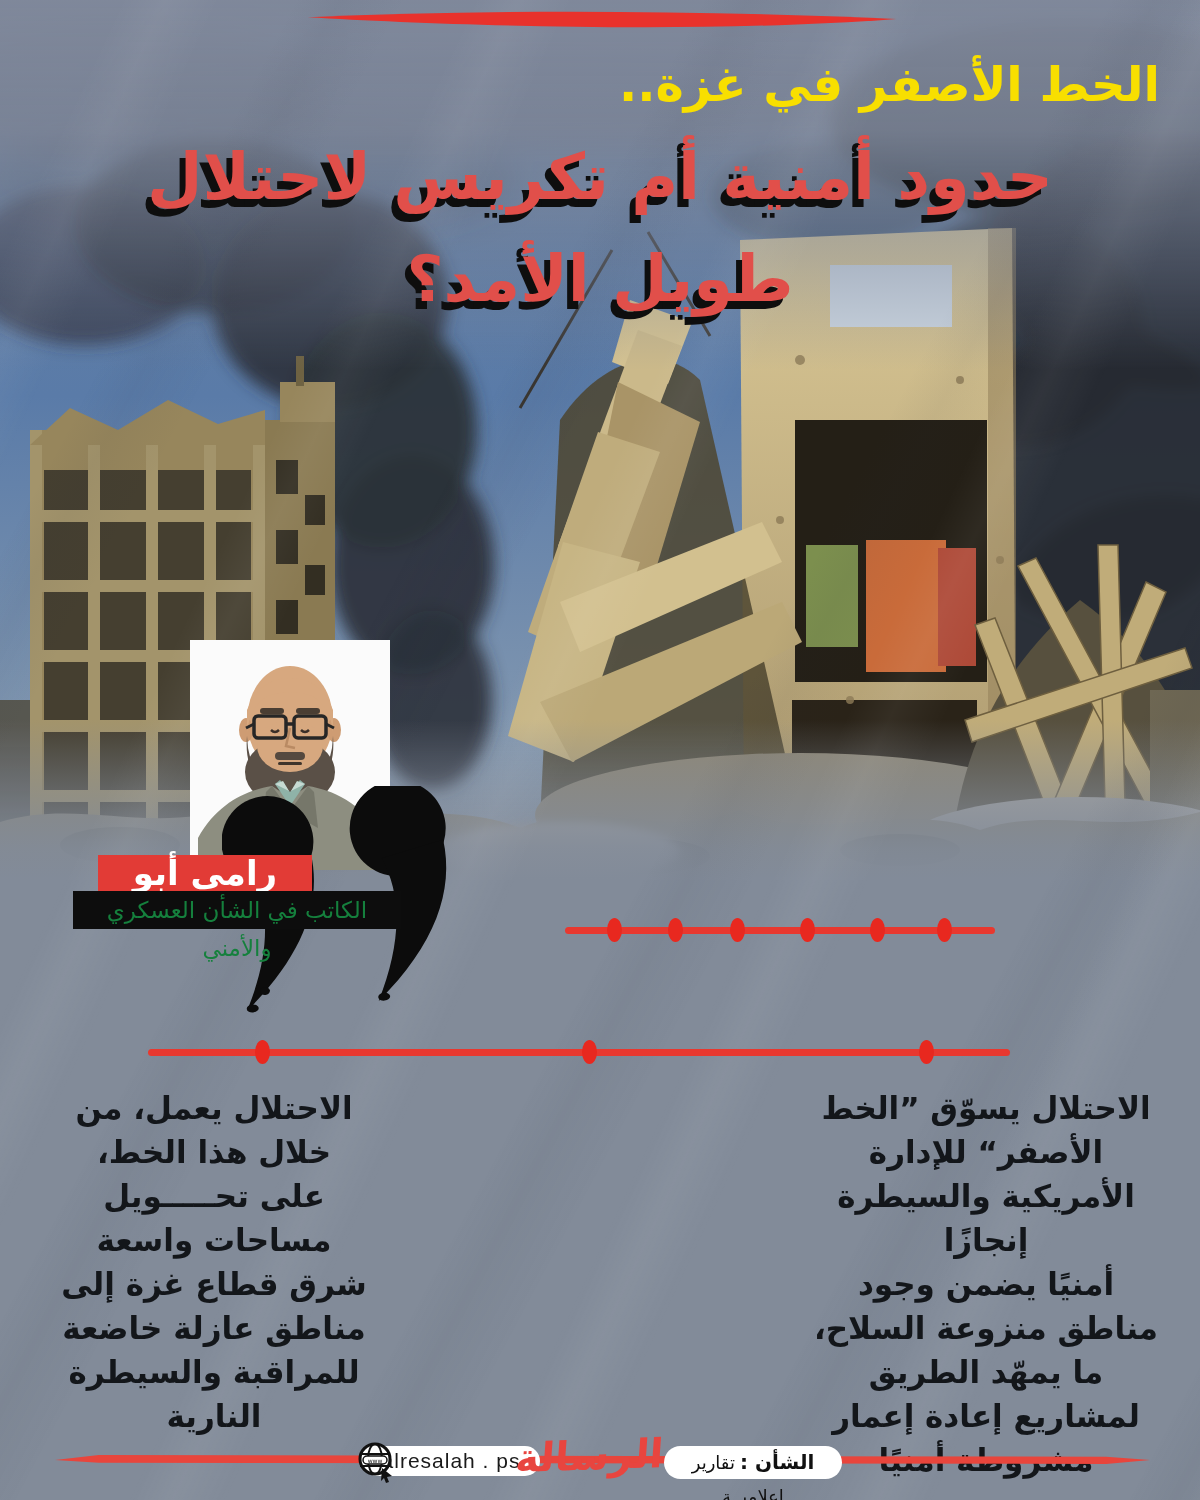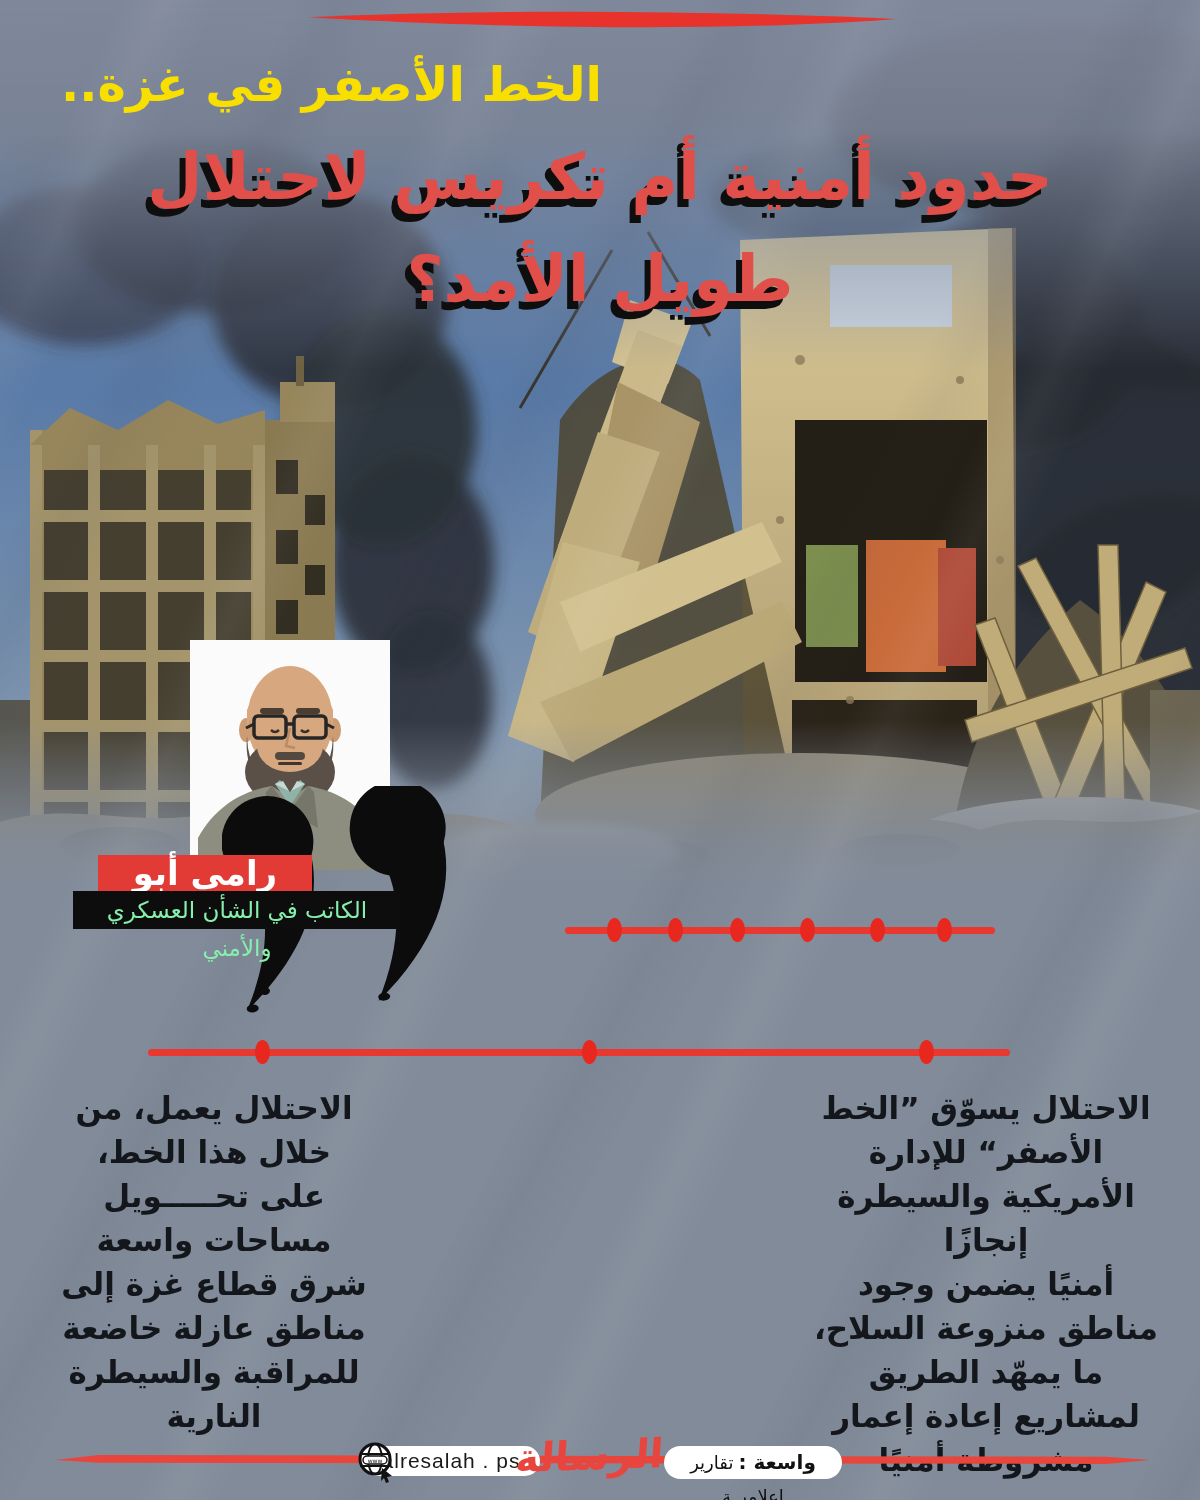--- a/index.html
+++ b/index.html
@@ -15,41 +15,41 @@
         rgba(255,255,255,0) 0px, rgba(255,255,255,0) 110px,
         rgba(255,255,255,0.05) 150px, rgba(255,255,255,0) 200px, rgba(255,255,255,0) 320px),
       repeating-linear-gradient(118deg,
         rgba(40,45,60,0) 0px, rgba(40,45,60,0) 260px,
         rgba(40,45,60,0.05) 300px, rgba(40,45,60,0) 360px);
   }
   .photo{position:absolute;top:0;left:0;width:1200px;height:880px;z-index:1;}
   .swoosh{position:absolute;left:283px;top:6px;width:640px;height:26px;z-index:3;}
   .kicker{
     position:absolute;top:56px;left:0;width:1160px;padding-left:61px;box-sizing:border-box;
-    z-index:3;text-align:left;direction:rtl;
+    z-index:3;text-align:right;direction:rtl;
     color:#F8DF00;font-size:48px;font-weight:bold;
   }
   .main-title{
     position:absolute;top:126px;left:0;width:1200px;z-index:3;text-align:center;direction:rtl;
     color:#E14F4A;font-size:64px;font-weight:bold;line-height:102px;white-space:pre-line;
     text-shadow:-6px 8px 0 #0E0E0E;
   }
   .portrait{
     position:absolute;left:190px;top:640px;width:200px;height:230px;z-index:3;
     background:#FBFBFB;overflow:hidden;
   }
   .quotemarks{position:absolute;left:222px;top:786px;width:250px;height:230px;z-index:4;}
   .name-badge{
     position:absolute;left:98px;top:855px;width:214px;height:36px;z-index:5;
     background:#E23B36;color:#fff;direction:rtl;text-align:center;
     font-size:34px;font-weight:bold;line-height:36px;
   }
   .role-badge{
     position:absolute;left:73px;top:891px;width:328px;height:38px;z-index:5;
-    background:#0D0D0D;color:#86efac;direction:rtl;text-align:center;
+    background:#0D0D0D;color:#15803d;direction:rtl;text-align:center;
     font-size:23px;line-height:38px;
   }
   .divider{position:absolute;z-index:3;}
   .divider .bar{position:absolute;top:9px;left:0;width:100%;height:7px;background:#E8382F;border-radius:4px;}
   .divider .dot{position:absolute;top:0;width:15px;height:24px;border-radius:50%;background:#E8281F;}
   .divider-1{left:565px;top:918px;width:430px;height:24px;}
   .divider-2{left:148px;top:1040px;width:862px;height:24px;}
   .columns{
     position:absolute;left:30px;top:1086px;width:1140px;z-index:3;
     display:flex;direction:rtl;justify-content:space-between;
@@ -344,17 +344,17 @@
     <line x1="4" y1="12" x2="34" y2="12" stroke="#111" stroke-width="2"></line>
     <rect x="7" y="14" width="24" height="8" rx="4" fill="#fff" stroke="#111" stroke-width="1.5"></rect>
     <text x="19" y="20.5" font-size="6" text-anchor="middle" fill="#111" font-family="DejaVu Sans, sans-serif">www</text>
     <line x1="4" y1="24" x2="34" y2="24" stroke="#111" stroke-width="2"></line>
     <polygon points="26,26 36,34 31,35 33,40 30,41 28,36 25,39" fill="#111"></polygon>
   </svg>
 
   <div class="logo">الرسالة</div>
 
   <div class="source-pill">
-    <span class="lbl">واسعة :</span>
+    <span class="lbl">الشأن :</span>
     <span class="val">تقارير اعلاميــة</span>
   </div>
 
 </div>
 
 </body></html>

